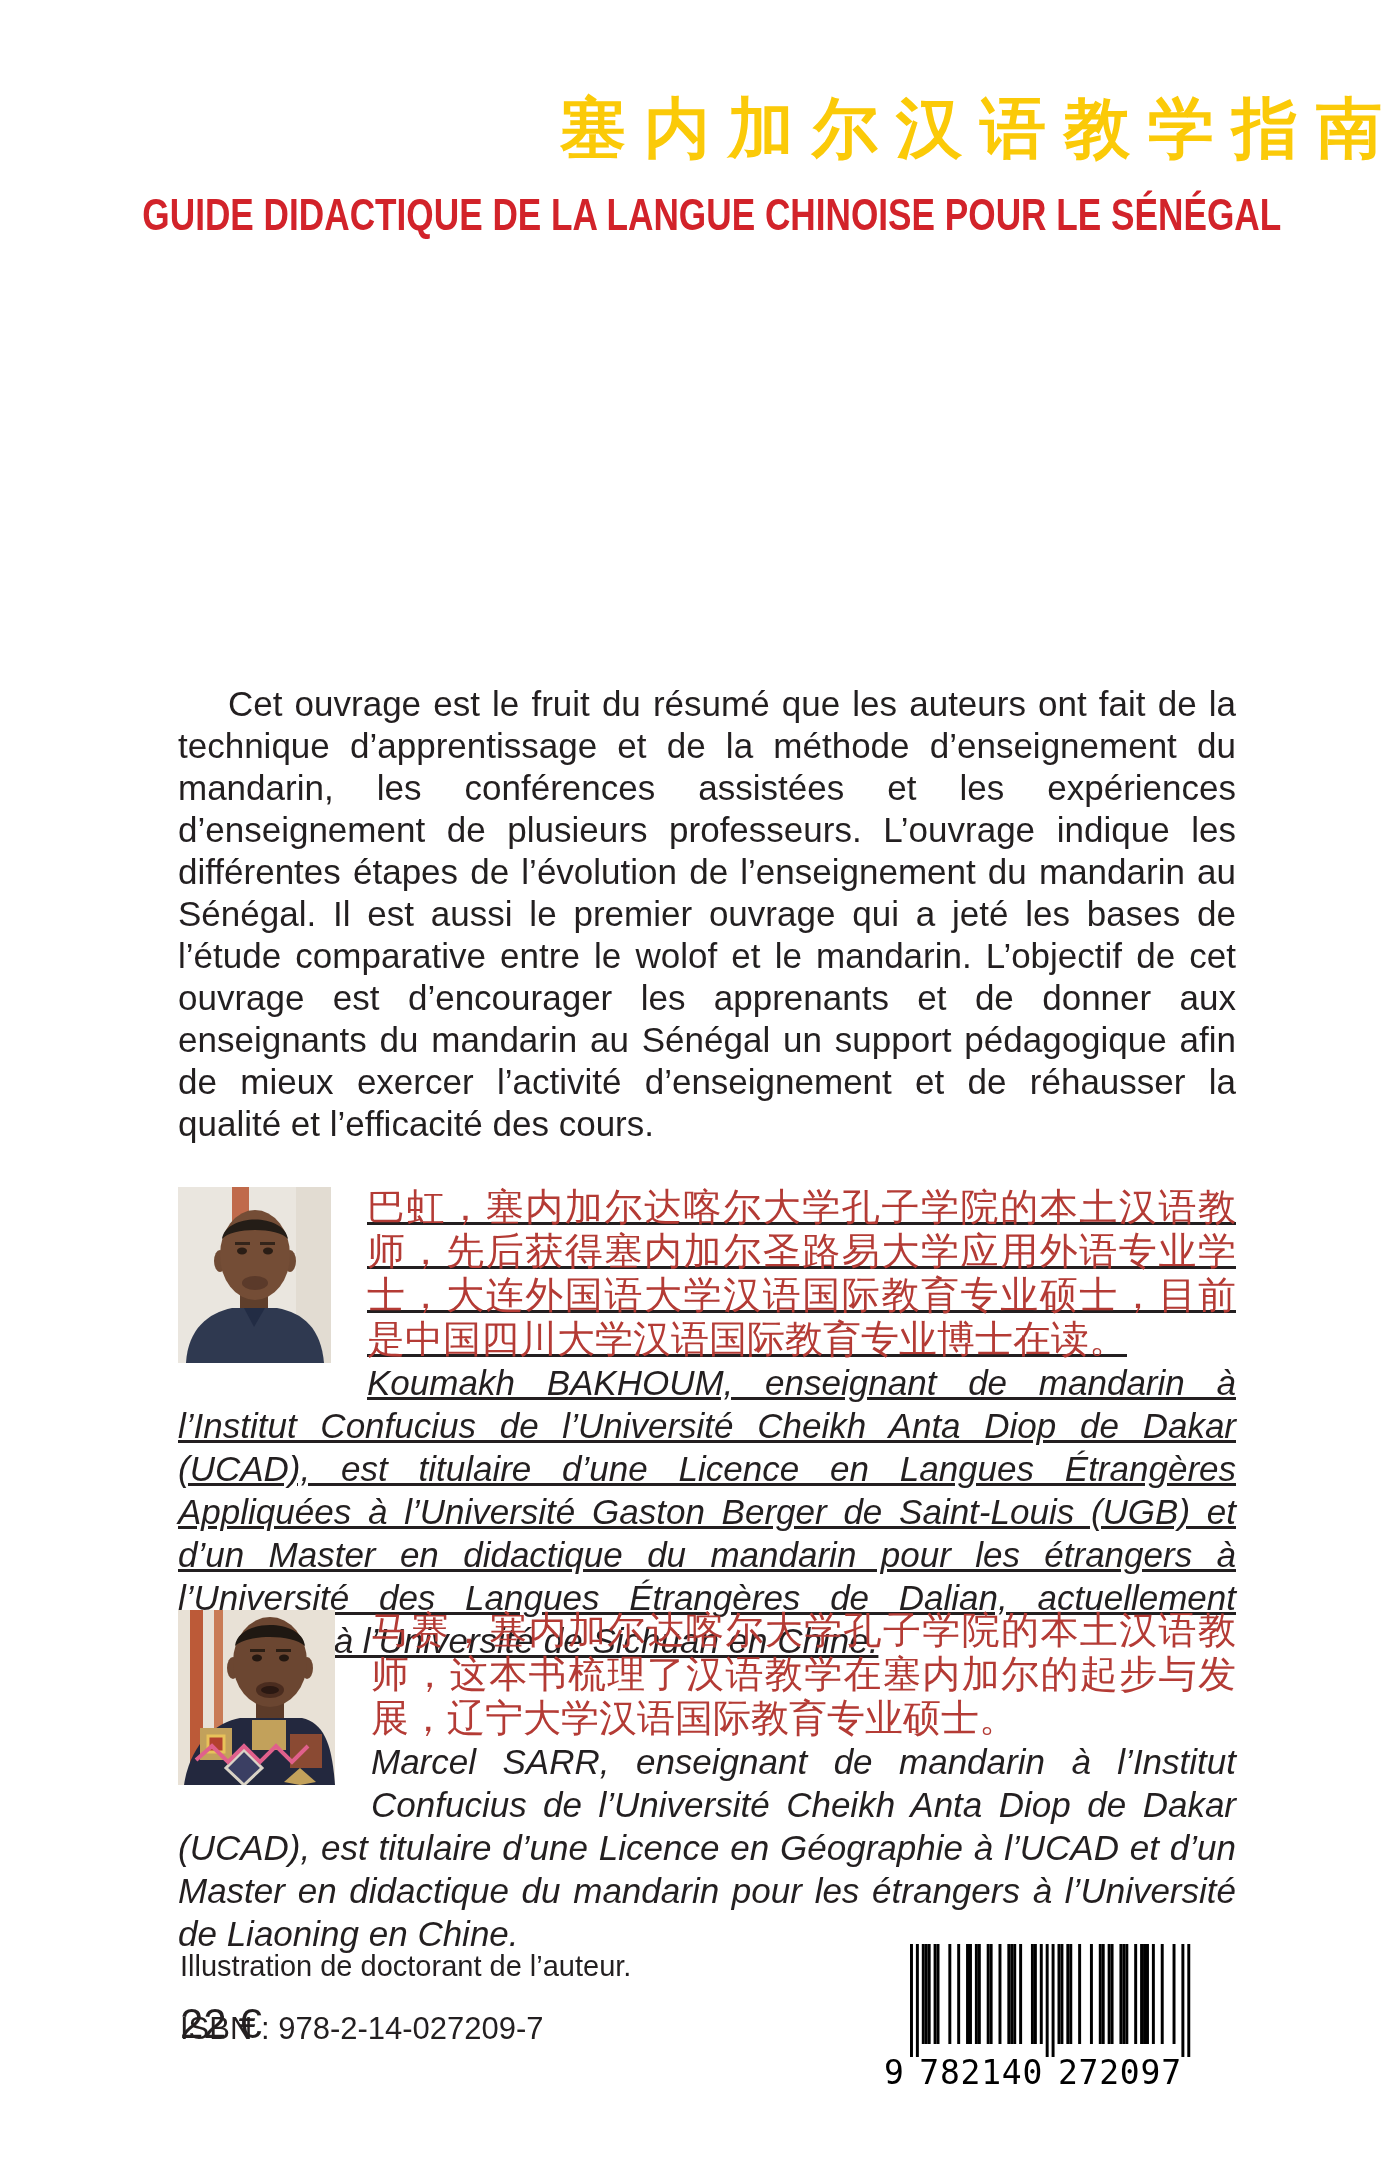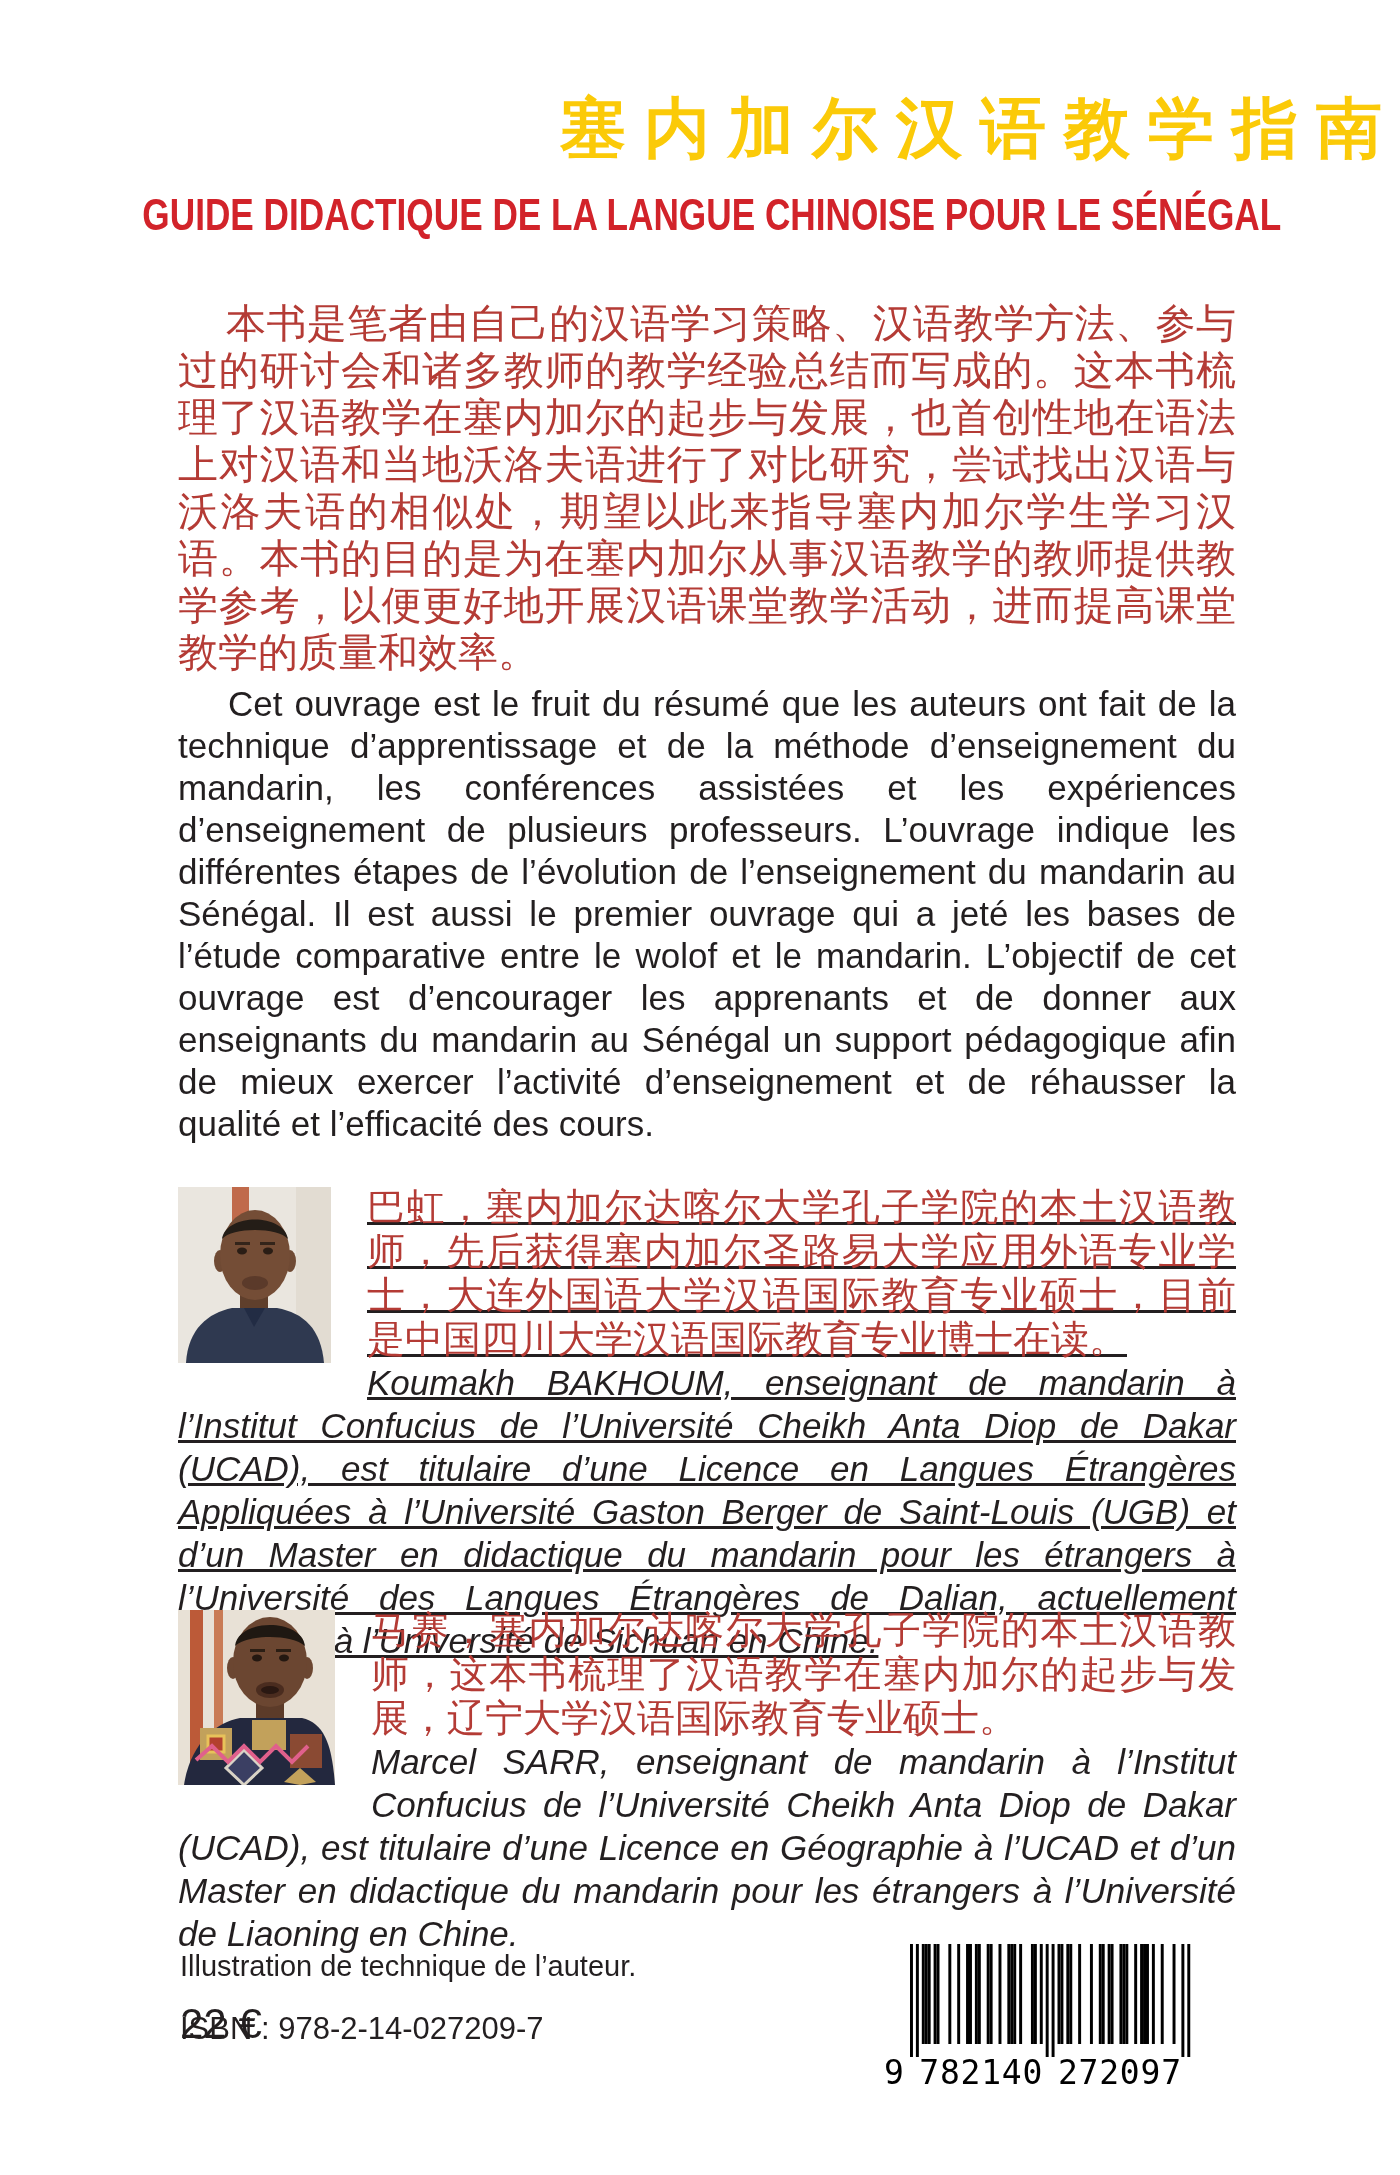--- a/index.html
+++ b/index.html
@@ -98,21 +98,20 @@
 <body>
 
 <div class="page">
 
   <div class="title-cn">塞内加尔汉语教学指南</div>
 
   <div class="title-fr">
     <span class="squeeze">GUIDE DIDACTIQUE DE LA LANGUE CHINOISE POUR LE SÉNÉGAL</span>
   </div>
 
-  <div class="para-cn">本书是笔者由自己的汉语学习策略、汉语教学方法、参与过的研讨会和诸多教师的教学经验总结而写成的。这本书梳理了汉语教学在塞内加尔的起步与发展，也首创性地在语法上对汉语和当地沃洛夫语进行了对比研究，尝试找出汉语与沃洛夫语的相似处，期望以此来指导塞内加尔学生学习汉语。本书的目的是为在塞内加尔从事汉语教学的教师提供教学参考，以便更好地开展汉语课堂教学活动，进而提高课堂教学的质量和效率。</div>
 
   <div class="para-fr">Cet ouvrage est le fruit du résumé que les auteurs ont fait de la technique d’apprentissage et de la méthode d’enseignement du mandarin, les conférences assistées et les expériences d’enseignement de plusieurs professeurs. L’ouvrage indique les différentes étapes de l’évolution de l’enseignement du mandarin au Sénégal. Il est aussi le premier ouvrage qui a jeté les bases de l’étude comparative entre le wolof et le mandarin. L’objectif de cet ouvrage est d’encourager les apprenants et de donner aux enseignants du mandarin au Sénégal un support pédagogique afin de mieux exercer l’activité d’enseignement et de réhausser la qualité et l’efficacité des cours.</div>
 
   <div class="bio bio-1">
     <svg class="photo" width="153" height="176" viewBox="0 0 153 176">
       <rect width="153" height="176" fill="#EAE6DF"></rect>
       <rect x="118" width="35" height="176" fill="#E2DCD2"></rect>
       <rect x="54" width="17" height="96" fill="#C06A4B"></rect>
       <rect x="62" y="96" width="28" height="32" fill="#5F3F2C"></rect>
       <path d="M8,176 C10,142 30,126 54,121 L99,121 C126,126 143,142 146,176 Z" fill="#2F3950"></path>
@@ -153,21 +152,21 @@
       <ellipse cx="106" cy="48" rx="5" ry="3.4" fill="#241811"></ellipse>
       <rect x="72" y="39" width="15" height="3" fill="#2B1E14"></rect>
       <rect x="98" y="39" width="15" height="3" fill="#2B1E14"></rect>
       <ellipse cx="92" cy="80" rx="14" ry="8" fill="#4A2C1F"></ellipse>
       <ellipse cx="92" cy="80" rx="9" ry="4" fill="#2A1812"></ellipse>
     </svg>
     <div class="cn">马赛，塞内加尔达喀尔大学孔子学院的本土汉语教师，这本书梳理了汉语教学在塞内加尔的起步与发展，辽宁大学汉语国际教育专业硕士。</div>
     <div class="fr">Marcel SARR, enseignant de mandarin à l’Institut Confucius de l’Université Cheikh Anta Diop de Dakar (UCAD), est titulaire d’une Licence en Géographie à l’UCAD et d’un Master en didactique du mandarin pour les étrangers à l’Université de Liaoning en Chine.</div>
   </div>
 
-  <div class="credit">Illustration de technique de l’auteur.</div>
+  <div class="credit">Illustration de doctorant de l’auteur.</div>
   <div class="isbn">ISBN : 978-2-14-027209-7</div>
   <div class="price">22 €</div>
 
   <svg class="barcode" id="barcode-svg" width="316" height="150" viewBox="0 0 316 150">
       <rect x="26.00" y="2" width="2.95" height="113" fill="#000"></rect>
       <rect x="31.90" y="2" width="2.95" height="113" fill="#000"></rect>
       <rect x="37.80" y="2" width="2.95" height="100" fill="#000"></rect>
       <rect x="40.75" y="2" width="2.95" height="100" fill="#000"></rect>
       <rect x="43.70" y="2" width="2.95" height="100" fill="#000"></rect>
       <rect x="49.60" y="2" width="2.95" height="100" fill="#000"></rect>

